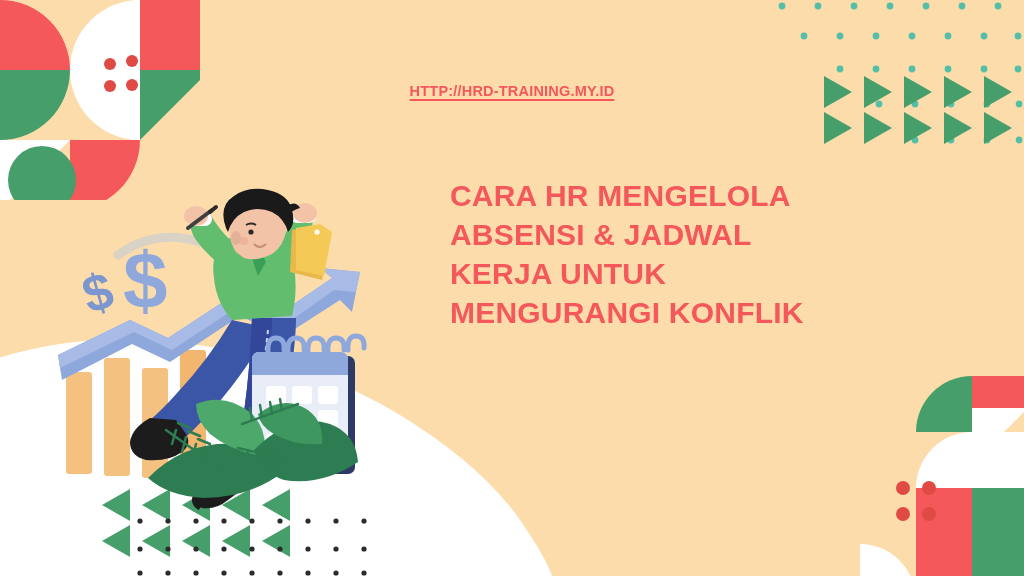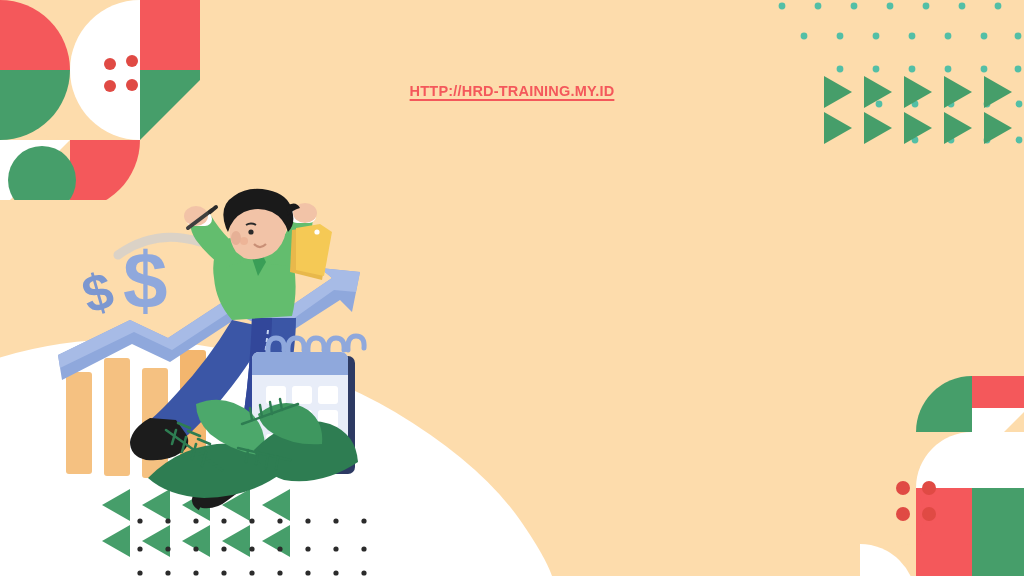--- a/index.html
+++ b/index.html
@@ -379,14 +379,20 @@
         <path d="M248,450 L246,462"></path>
           <path d="M258,452 L256,464"></path>
         <path d="M268,455 L266,467"></path>
           <path d="M278,457 L276,469"></path>
       </g>
     </g>
   </svg>
 
   <a id="url-link" href="#">HTTP://HRD-TRAINING.MY.ID</a>
 
+  <div id="headline">
+    <span class="ln">CARA HR MENGELOLA</span>
+    <span class="ln">ABSENSI &amp; JADWAL</span>
+    <span class="ln">KERJA UNTUK</span>
+    <span class="ln">MENGURANGI KONFLIK</span>
+  </div>
 
 </div>
 
 </body></html>

